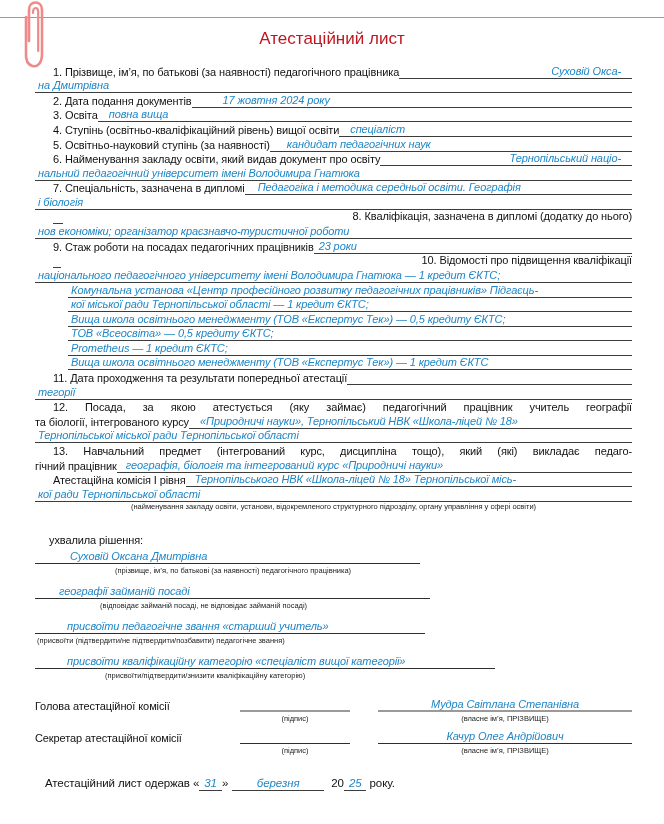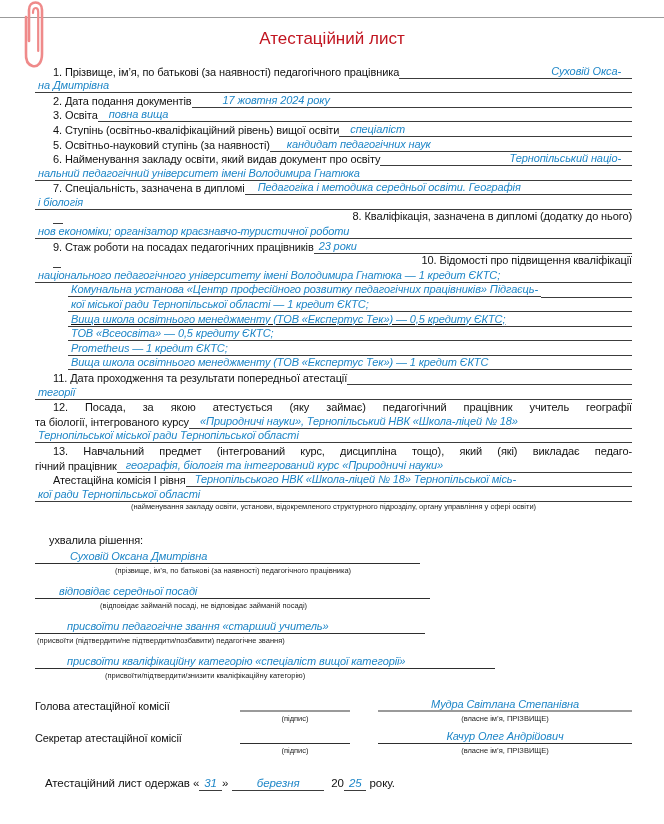--- a/index.html
+++ b/index.html
@@ -137,29 +137,29 @@
       <div class="fline" style="padding-left: 18px; flex-direction: column;">
         <span class="lbl">10. Відомості про підвищення кваліфікації</span>
         <span class="fill" style="flex-grow: 0; width: 8px;"></span>
         <span class="val">Центр післядипломної освіти Тернопільського</span>
         <span class="fill" style="flex-grow: 1;"></span>
       </div>
       <div class="fline">
         <span class="val">національного педагогічного університету імені Володимира Гнатюка — 1 кредит ЄКТС;</span>
         <span class="fill" style="flex-grow: 1;"></span>
       </div>
-      <div class="fline" style="padding-left: 33px; align-items: center;">
+      <div class="fline" style="padding-left: 33px;">
         <span class="val">Комунальна установа «Центр професійного розвитку педагогічних працівників» Підгаєць-</span>
         <span class="fill" style="flex-grow: 1;"></span>
       </div>
       <div class="fline" style="padding-left: 33px;">
         <span class="val">кої міської ради Тернопільської області — 1 кредит ЄКТС;</span>
         <span class="fill" style="flex-grow: 1;"></span>
       </div>
-      <div class="fline" style="padding-left: 33px; text-decoration: underline;">
+      <div class="fline" style="padding-left: 33px;">
         <span class="val">Вища школа освітнього менеджменту (ТОВ «Експертус Тек») — 0,5 кредиту ЄКТС;</span>
         <span class="fill" style="flex-grow: 1;"></span>
       </div>
       <div class="fline" style="padding-left: 33px;">
         <span class="val">ТОВ «Всеосвіта» — 0,5 кредиту ЄКТС;</span>
         <span class="fill" style="flex-grow: 1;"></span>
       </div>
       <div class="fline" style="padding-left: 33px;">
         <span class="val">Prometheus — 1 кредит ЄКТС;</span>
         <span class="fill" style="flex-grow: 1;"></span>
@@ -215,21 +215,21 @@
   <div class="decision-head">ухвалила рішення:</div>
   <div id="decisions">
       <div class="dec">
         <div class="dec-line" style="width: 385px;">
           <span class="val" style="padding-left: 35px;">Суховій Оксана Дмитрівна</span>
         </div>
         <div class="dec-cap" style="padding-left: 80px;">(прізвище, ім’я, по батькові (за наявності) педагогічного працівника)</div>
       </div>
       <div class="dec">
         <div class="dec-line" style="width: 395px;">
-          <span class="val" style="padding-left: 24px;">відповідає середньої посаді</span>
+          <span class="val" style="padding-left: 24px;">географії займаній посаді</span>
         </div>
         <div class="dec-cap" style="padding-left: 65px;">(відповідає займаній посаді, не відповідає займаній посаді)</div>
       </div>
       <div class="dec">
         <div class="dec-line" style="width: 390px;">
           <span class="val" style="padding-left: 32px;">присвоїти педагогічне звання «старший учитель»</span>
         </div>
         <div class="dec-cap" style="padding-left: 2px;">(присвоїти (підтвердити/не підтвердити/позбавити) педагогічне звання)</div>
       </div>
       <div class="dec">

